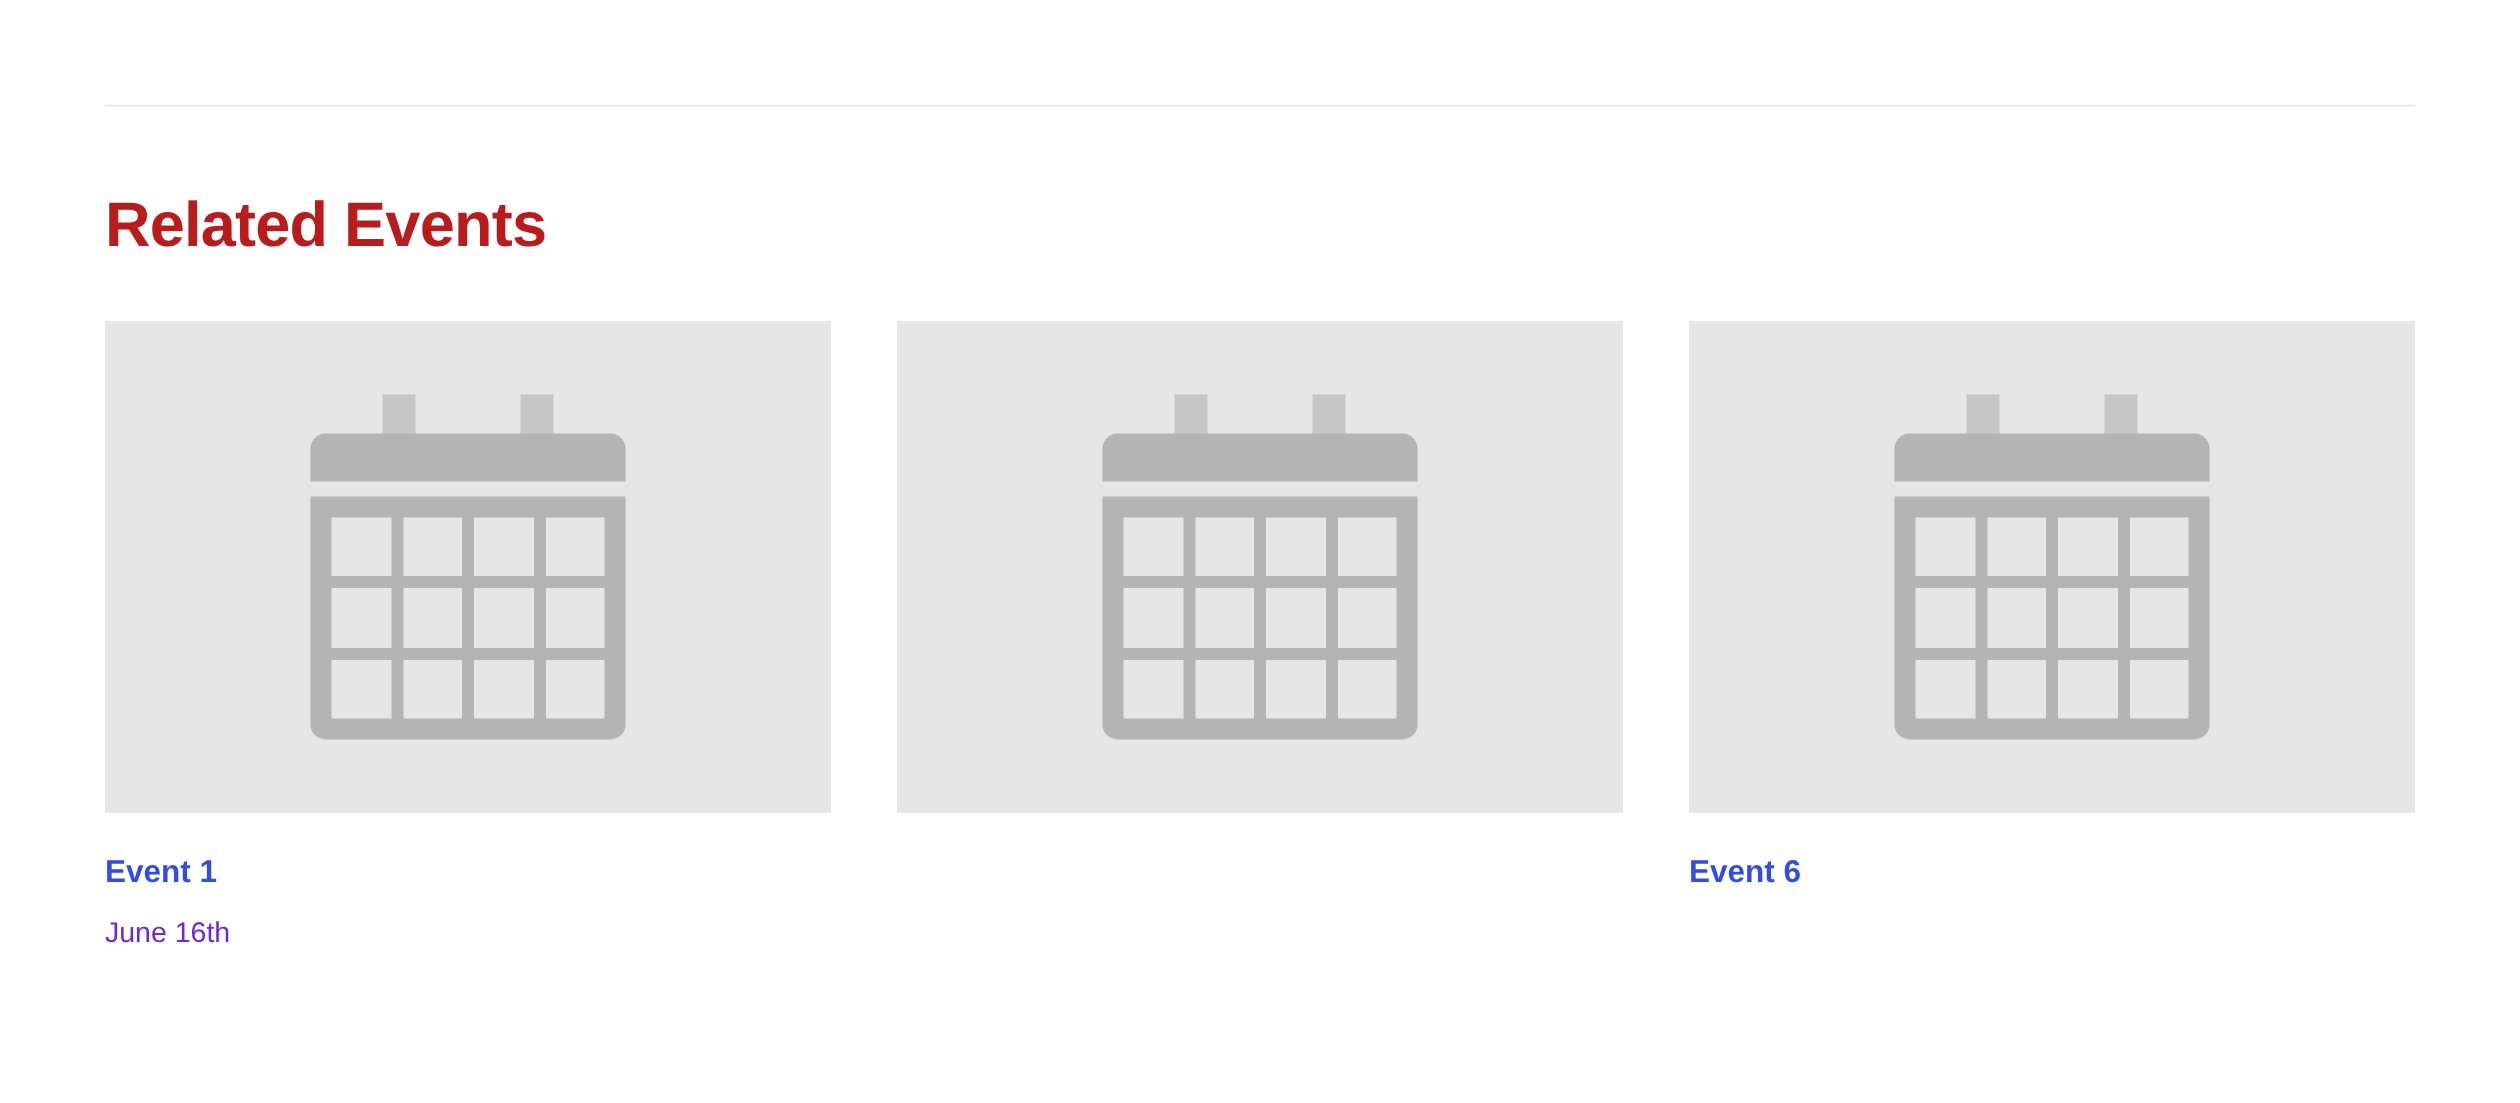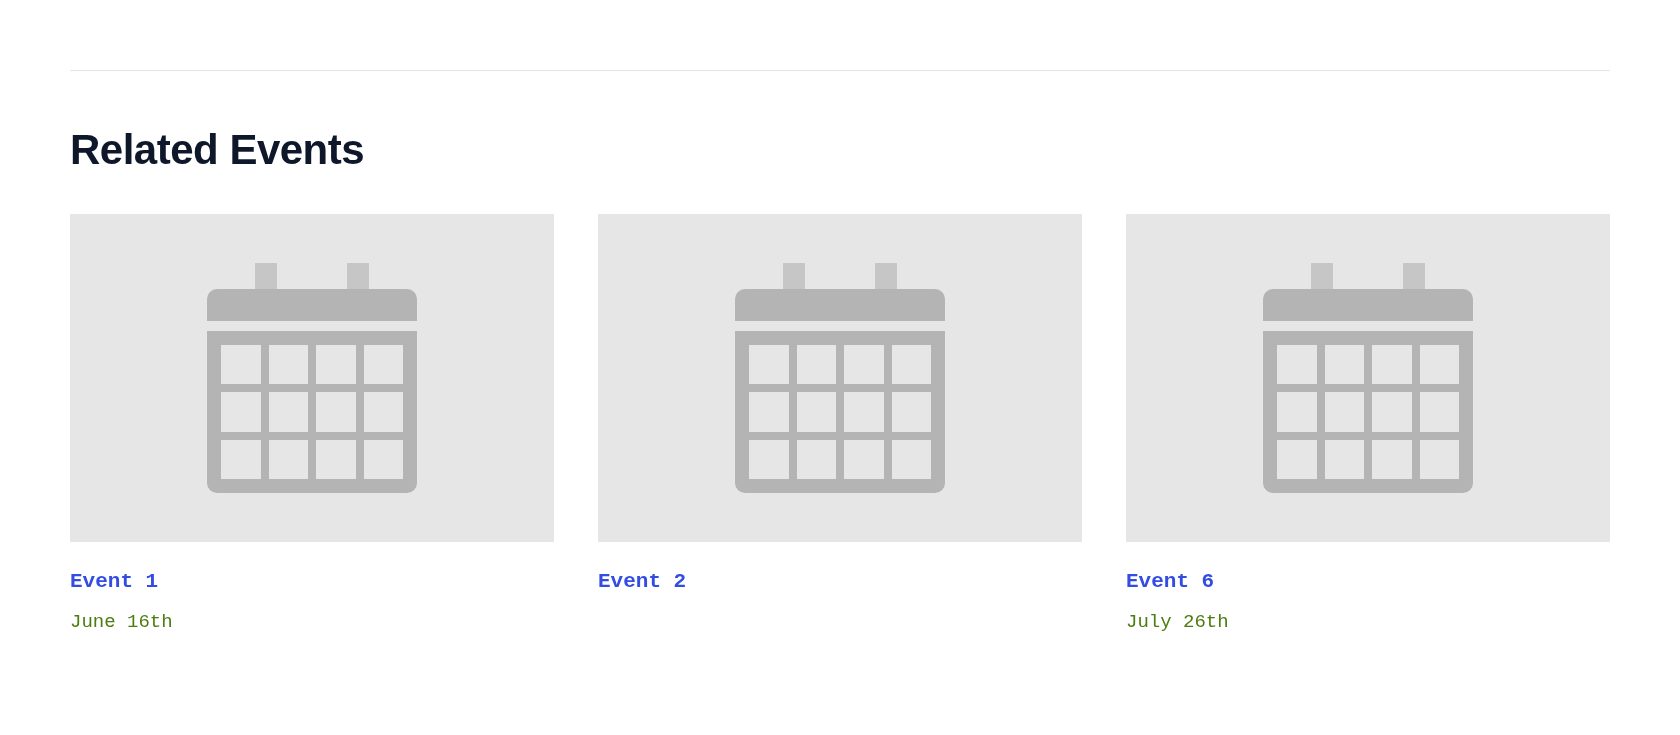--- a/index.html
+++ b/index.html
@@ -14,29 +14,28 @@
       padding: 0 70px;
     }
     .divider {
       border: none;
       border-top: 1px solid #e5e5e5;
       margin-top: 70px;
     }
     .section-title {
       font-size: 42px;
       font-weight: 700;
-      color: #0f172a;
+      color: #b91c1c;
       margin-top: 55px;
       margin-bottom: 40px;
       letter-spacing: -0.5px;
     }
     .events-grid {
       display: flex;
       gap: 44px;
-      font-family: Liberation Mono, monospace;
     }
     .event-card {
       flex: 1;
       display: flex;
       flex-direction: column;
     }
     .event-image {
       width: 100%;
       height: 328px;
       background: #e6e6e6;
@@ -92,21 +91,21 @@
     }
     .event-title {
       font-size: 21px;
       font-weight: 700;
       color: #334ce4;
       margin-bottom: 18px;
       cursor: pointer;
     }
     .event-date {
       font-size: 19px;
-      color: #4d7c0f;
+      color: #6d28d9;
       font-weight: 400;
     }
   </style>
 </head>
 <body>
 
 <hr class="divider">
 
 <h2 class="section-title">Related Events</h2>
 
@@ -153,21 +152,20 @@
             <div class="cal-cell"></div>
             <div class="cal-cell"></div>
             <div class="cal-cell"></div>
           <div class="cal-cell"></div>
             <div class="cal-cell"></div>
             <div class="cal-cell"></div>
             <div class="cal-cell"></div>
         </div>
       </div>
     </div>
-    <a class="event-title">Event 2</a>
   </div>
 
   <div class="event-card">
     <div class="event-image">
       <div class="calendar-icon">
         <div class="cal-ring-left"></div>
         <div class="cal-ring-right"></div>
         <div class="cal-header"></div>
         <div class="cal-body">
           <div class="cal-cell"></div>
@@ -179,16 +177,15 @@
             <div class="cal-cell"></div>
             <div class="cal-cell"></div>
           <div class="cal-cell"></div>
             <div class="cal-cell"></div>
             <div class="cal-cell"></div>
             <div class="cal-cell"></div>
         </div>
       </div>
     </div>
     <a class="event-title">Event 6</a>
-    <div class="event-date">July 26th</div>
   </div>
 
 </div>
 
 </body></html>

